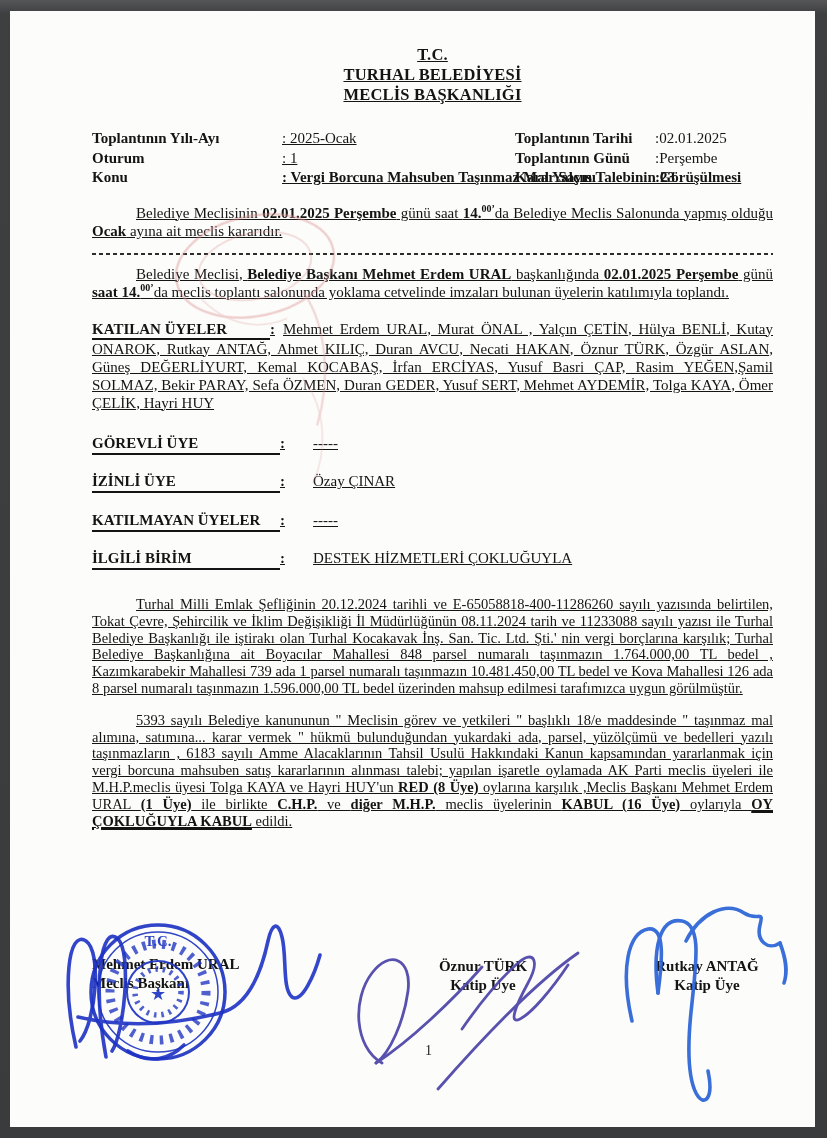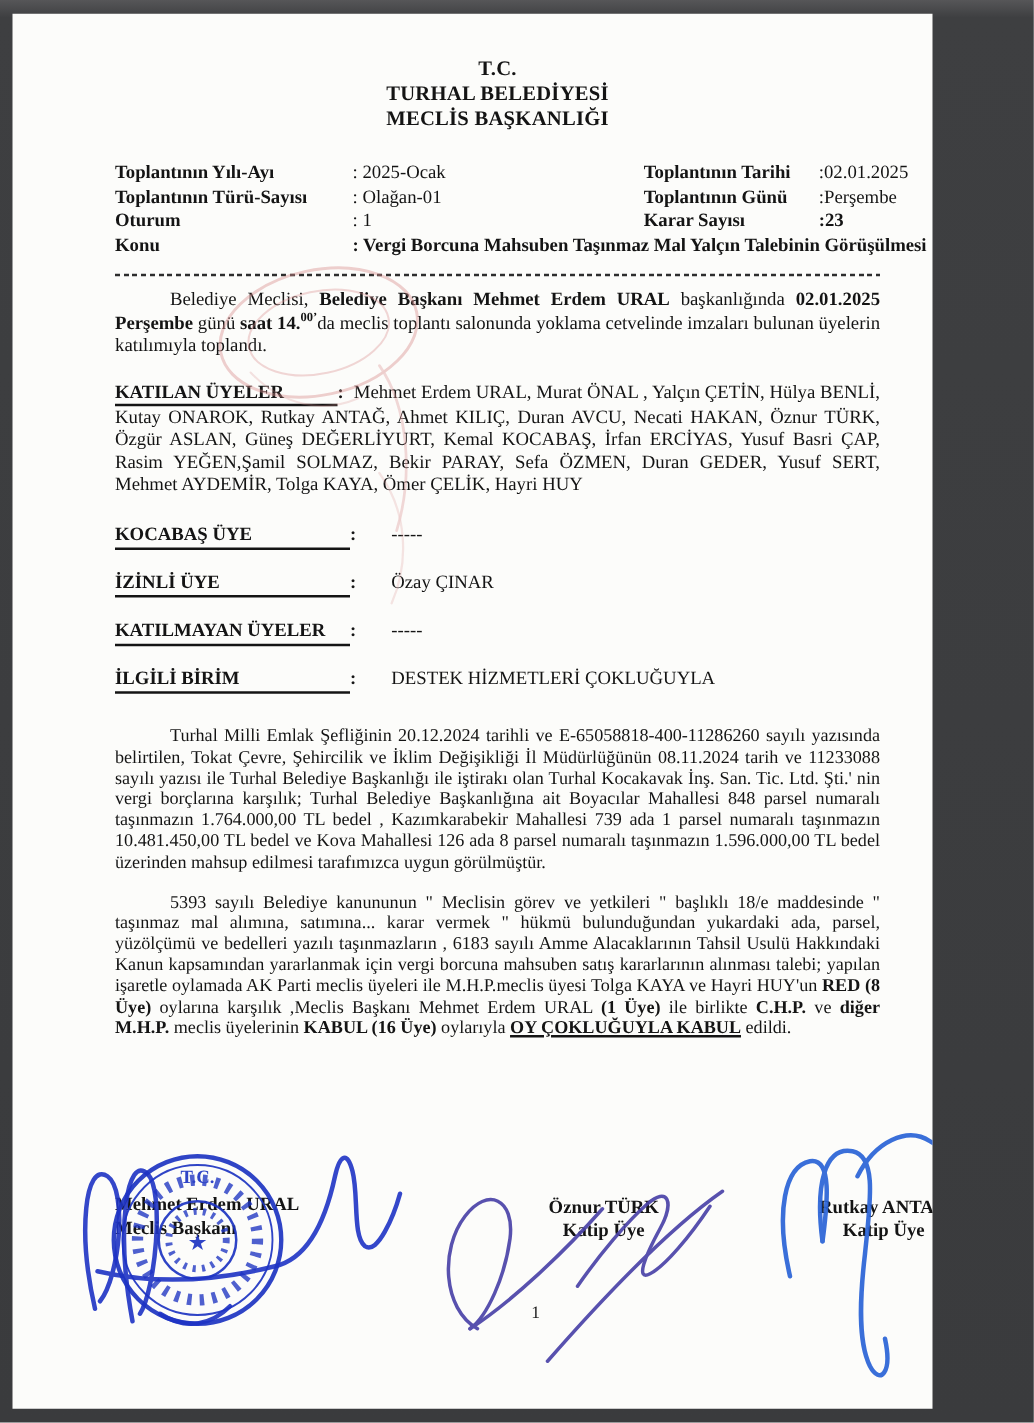--- a/index.html
+++ b/index.html
@@ -2,22 +2,22 @@
 <html><head>
 <meta charset="utf-8">
 <style>
   html,body{margin:0;padding:0;}
   body{
     width:827px;height:1138px;position:relative;overflow:hidden;
     background:linear-gradient(180deg,#565658 0,#3e3f41 14px,#3a3b3d 100%);
     font-family:"Liberation Serif", serif;
   }
   .page{
-    position:absolute;left:10px;top:11px;width:736px;height:1116px;
-    background:#fcfcfa;overflow:hidden;color:#141414;
+    position:absolute;left:10px;top:11px;width:805px;height:1116px;
+    background:#fcfcfa;overflow:hidden;color:#141414;text-decoration:underline;
   }
   .content{position:relative;padding:34px 42px 0 82px;}
   .title-block{text-align:center;font-weight:bold;font-size:16.5px;line-height:20px;letter-spacing:.2px;}
   .meta{position:relative;margin-top:24px;font-size:15px;line-height:19.5px;}
   .meta-row{white-space:nowrap;}
   .ml{display:inline-block;width:190px;font-weight:bold;}
   .meta-right{position:absolute;left:423px;top:0;}
   .mrl{display:inline-block;width:140px;font-weight:bold;}
   .bold{font-weight:bold;}
   .para{font-size:15px;line-height:18.5px;text-align:justify;text-indent:44px;margin:0;}
@@ -56,52 +56,50 @@
       <div>TURHAL BELEDİYESİ</div>
       <div>MECLİS BAŞKANLIĞI</div>
     </div>
 
     <div class="meta">
       <div class="meta-left">
         <div class="meta-row">
           <span class="ml">Toplantının Yılı-Ayı</span><span>: 2025-Ocak</span>
         </div>
         <div class="meta-row">
-          <span class="ml">Toplantının Türü-Sayısı</span><span>: Olağan-01</span>
-        </div>
-        <div class="meta-row">
           <span class="ml">Oturum</span><span>: 1</span>
         </div>
         <div class="meta-row">
           <span class="ml">Konu</span><span class="bold">: Vergi Borcuna Mahsuben Taşınmaz Mal Yalçın Talebinin Görüşülmesi</span>
         </div>
       </div>
       <div class="meta-right">
         <div class="meta-row">
           <span class="mrl">Toplantının Tarihi</span><span>:02.01.2025</span>
         </div>
         <div class="meta-row">
           <span class="mrl">Toplantının Günü</span><span>:Perşembe</span>
         </div>
         <div class="meta-row">
           <span class="mrl">Karar Sayısı</span><span class="bold">:23</span>
         </div>
       </div>
     </div>
 
+    <p class="para intro"><span>Belediye Meclisinin </span><span class="b">02.01.2025 Perşembe</span><span> günü saat </span><span class="b">14.</span><sup class="b">00’</sup><span>da Belediye Meclis Salonunda yapmış olduğu </span><span class="b">Ocak</span><span> ayına ait meclis kararıdır.</span></p>
 
     <div class="divider"></div>
 
     <p class="para"><span>Belediye Meclisi, </span><span class="b">Belediye Başkanı Mehmet Erdem URAL</span><span> başkanlığında </span><span class="b">02.01.2025 Perşembe</span><span> günü </span><span class="b">saat 14.</span><sup class="b">00’</sup><span>da meclis toplantı salonunda yoklama cetvelinde imzaları bulunan üyelerin katılımıyla toplandı.</span></p>
 
     <p class="members"><span class="u-label">KATILAN ÜYELER</span><span class="colon">:</span><span>Mehmet Erdem URAL, Murat ÖNAL , Yalçın ÇETİN, Hülya BENLİ, Kutay ONAROK, Rutkay ANTAĞ, Ahmet KILIÇ, Duran AVCU, Necati HAKAN,  Öznur TÜRK, Özgür ASLAN, Güneş DEĞERLİYURT, Kemal KOCABAŞ, İrfan ERCİYAS, Yusuf  Basri ÇAP, Rasim YEĞEN,Şamil SOLMAZ, Bekir PARAY, Sefa ÖZMEN, Duran GEDER, Yusuf SERT, Mehmet AYDEMİR, Tolga KAYA, Ömer ÇELİK, Hayri HUY</span></p>
 
     <div class="info">
       <div class="info-row">
-        <span class="u-label2">KOCABAŞ  ÜYE</span><span class="colon">:</span><span class="info-val">-----</span>
+        <span class="u-label2">GÖREVLİ  ÜYE</span><span class="colon">:</span><span class="info-val">-----</span>
       </div>
       <div class="info-row">
         <span class="u-label2">İZİNLİ ÜYE</span><span class="colon">:</span><span class="info-val">Özay ÇINAR</span>
       </div>
       <div class="info-row">
         <span class="u-label2">KATILMAYAN  ÜYELER</span><span class="colon">:</span><span class="info-val">-----</span>
       </div>
       <div class="info-row">
         <span class="u-label2">İLGİLİ BİRİM</span><span class="colon">:</span><span class="info-val">DESTEK HİZMETLERİ ÇOKLUĞUYLA</span>
       </div>

